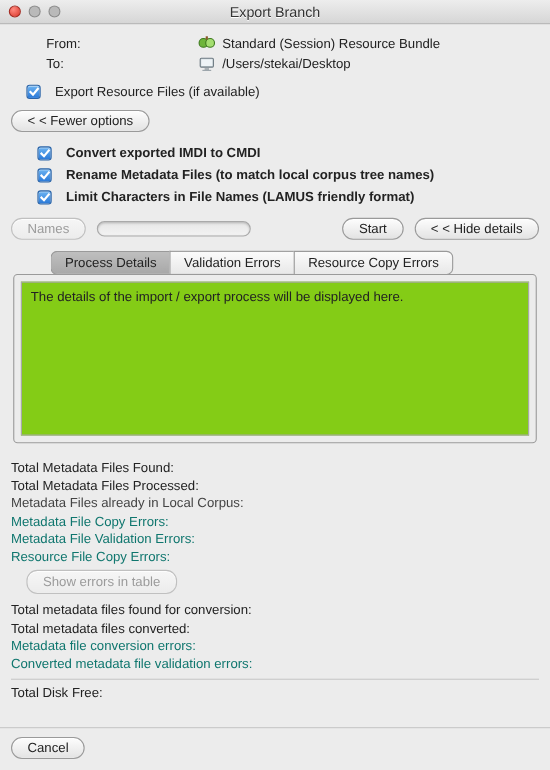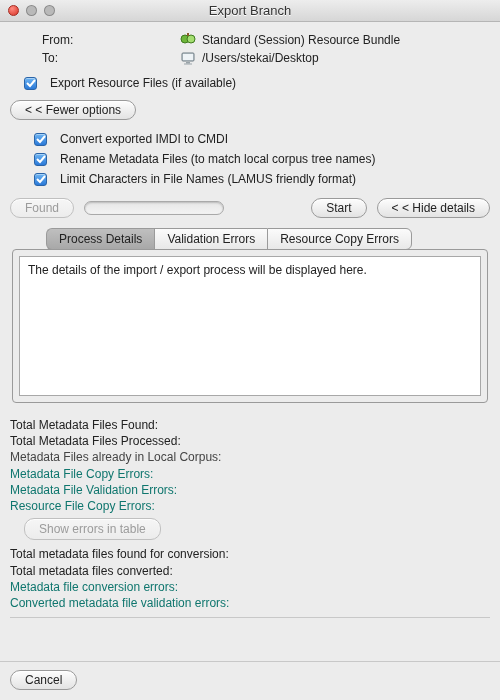--- a/index.html
+++ b/index.html
@@ -79,21 +79,21 @@
     color: #222;
     text-align: center;
     box-shadow: 0 1px 0 rgba(255,255,255,0.8) inset;
     cursor: default;
   }
   .aqua-button.disabled {
     color: #9b9b9b;
     background: linear-gradient(#f6f6f6, #ececec);
     border-color: #c0c0c0;
   }
-  .options-group { padding: 6px 0 4px 10px; }
+  .options-group { padding: 6px 0 4px 10px; font-weight: bold; }
   .options-group .checkbox-row { margin-top: 6px; }
   .action-row {
     display: flex;
     align-items: center;
     gap: 10px;
     margin: 8px 0 10px 0;
   }
   .progressbar {
     height: 14px;
     flex: 0 0 140px;
@@ -121,21 +121,21 @@
     color: #222;
   }
   .tab-body {
     border: 1px solid #9a9a9a;
     background: #ececec;
     border-radius: 4px;
     padding: 6px 6px 6px 6px;
     margin: 0 2px;
   }
   .details-area {
-    background: #ffffff;
+    background: #84cc16;
     border: 1px solid #a8a8a8;
     height: 140px;
     padding: 6px 8px;
     font-size: 12px;
     color: #222;
   }
   .stats { margin-top: 14px; line-height: 1.35; }
   .stats .line { white-space: nowrap; overflow: hidden; text-overflow: clip; }
   .red { color: #0f766e; }
   .dim { color: #444; }
@@ -226,21 +226,21 @@
       <div class="aqua-checkbox">
         <svg viewBox="0 0 10 10">
             <path d="M1 5 L4 8 L9 2" stroke="#fff" stroke-width="2" fill="none"></path>
           </svg>
       </div>
       <span>Limit Characters in File Names (LAMUS friendly format)</span>
     </div>
   </div>
 
   <div class="action-row">
-    <span class="aqua-button disabled" style="min-width:44px;">Found</span>
+    <span class="aqua-button disabled" style="min-width:44px;">Names</span>
     <div class="progressbar"></div>
     <div class="spacer"></div>
     <span class="aqua-button" style="min-width:50px;">Start</span>
     <span class="aqua-button">&lt; &lt; Hide details</span>
   </div>
 
   <div class="tabs">
     <div class="tab selected">Process Details</div>
     <div class="tab">Validation Errors</div>
     <div class="tab">Resource Copy Errors</div>
@@ -257,19 +257,20 @@
     <div class="line red">Metadata File Validation Errors:</div>
     <div class="line red">Resource File Copy Errors:</div>
     <div style="margin:4px 0 6px 14px;">
       <span class="aqua-button disabled">Show errors in table</span>
     </div>
     <div class="line">Total metadata files found for conversion:</div>
     <div class="line">Total metadata files converted:</div>
     <div class="line red">Metadata file conversion errors:</div>
     <div class="line red">Converted metadata file validation errors:</div>
     <hr class="hr">
+    <div class="line">Total Disk Free:</div>
   </div>
 
 </div>
 
 <div class="footer">
   <span class="aqua-button" style="min-width:58px;">Cancel</span>
 </div>
 
 </body></html>

